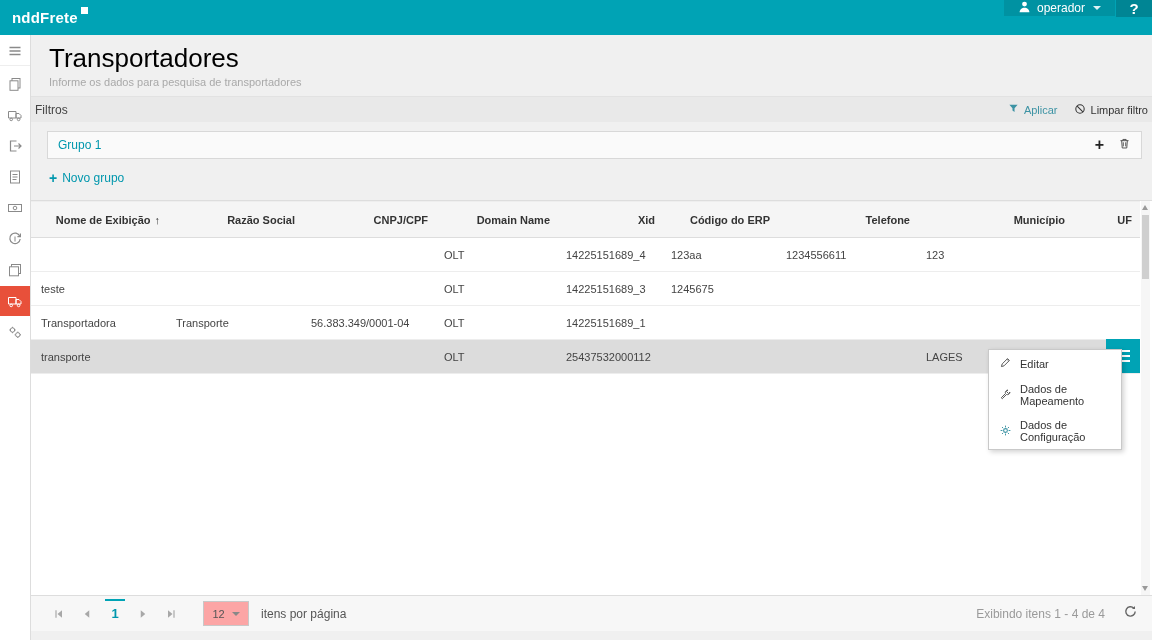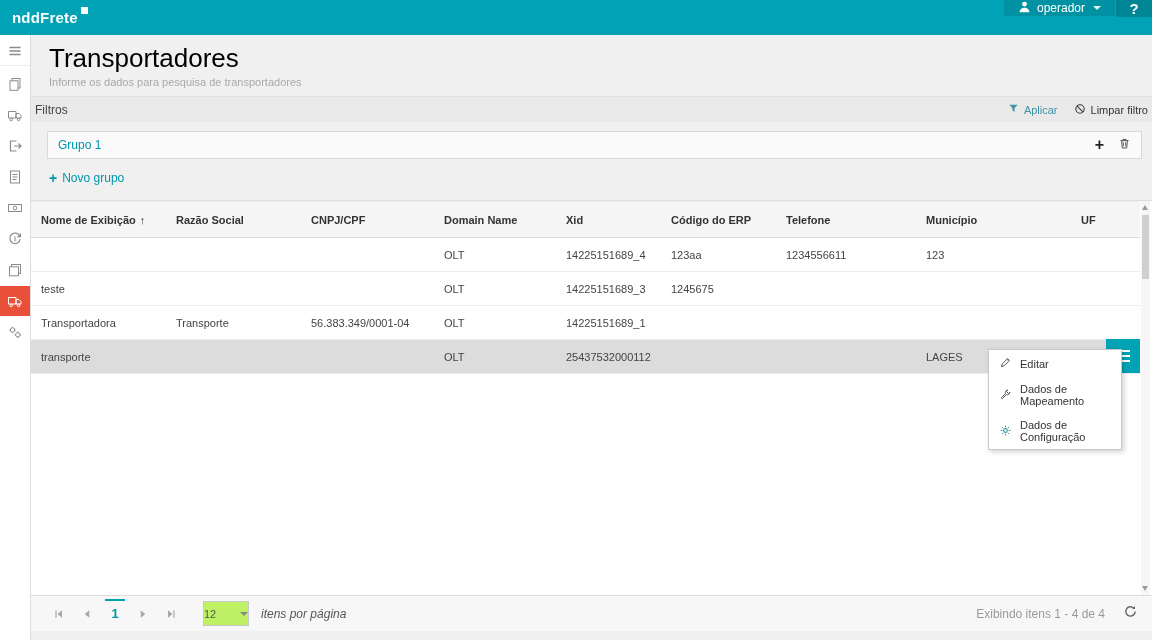--- a/index.html
+++ b/index.html
@@ -43,21 +43,21 @@
   .group-label { color:#0097ad; font-size:12px; }
   .group-actions { margin-left:auto; display:flex; align-items:center; gap:14px; }
   .plus-btn { font-size:16px; font-weight:bold; color:#222; line-height:16px; cursor:pointer;}
   .new-group { margin:11px 0 0 18px; display:inline-flex; align-items:center; gap:5px;
     color:#0097ad; font-size:12px; cursor:pointer; }
   .new-group .plus { font-weight:bold; font-size:14px; }
   
   .table-wrap { margin-top:13px; background:#fff; border-top:1px solid #ddd; height:395px; position:relative; }
   table { border-collapse:collapse; table-layout:fixed; width:calc(100% - 12px); font-size:11px; }
   thead th { background:#f5f5f5; border-bottom:1px solid #ddd; border-top:1px solid #eee;
-    text-align:left; font-weight:bold; color:#333; padding:8px 8px; height:36px; cursor:pointer;}
+    text-align:right; font-weight:bold; color:#333; padding:8px 8px; height:36px; cursor:pointer;}
   thead th:first-child { padding-left:10px; }
   tbody td { border-bottom:1px solid #ededed; color:#444; padding:0 8px; height:34px; }
   tbody td:first-child { padding-left:10px; }
   tr.selected td { background:#dcdcdc; }
   .sort-arrow { margin-left:4px; color:#333; font-size:11px;}
   
   .row-action { position:absolute; top:138px; right:12px; width:34px; height:34px;
     background:#00a3b5; display:flex; align-items:center; justify-content:center; cursor:pointer; z-index:3;}
   .row-action .bars, .row-action .bars::before, .row-action .bars::after {
     content:""; display:block; width:14px; height:2px; background:#fff; position:relative; }
@@ -72,24 +72,24 @@
   
   .ctx-menu { position:absolute; left:988px; top:349px; width:134px; background:#fff;
     border:1px solid #c9c9c9; box-shadow:2px 2px 5px rgba(0,0,0,0.18); z-index:9; }
   .ctx-item { display:flex; align-items:center; gap:8px; padding:6px 10px; font-size:11px; color:#333; cursor:pointer;}
   
   .pager { height:36px; background:#f7f7f7; border-top:1px solid #ddd;
     display:flex; align-items:center; padding:0 14px; position:relative; }
   .pg-btn { width:28px; height:24px; display:flex; align-items:center; justify-content:center; cursor:pointer;}
   .pg-current { width:28px; text-align:center; color:#0097ad; font-weight:bold; font-size:13px; position:relative; cursor:pointer;}
   .pg-current::before { content:""; position:absolute; top:-7px; left:4px; right:4px; height:2px; background:#00a3b5;}
-  .pagesize { margin-left:18px; width:46px; height:25px; border:1px solid #c8c8c8; background:#bef264;
-    display:flex; align-items:center; justify-content:space-between; gap:7px; font-size:11px; color:#555; cursor:pointer;}
+  .pagesize { margin-left:18px; width:46px; height:25px; border:1px solid #c8c8c8; background:#fca5a5;
+    display:flex; align-items:center; justify-content:center; gap:7px; font-size:11px; color:#555; cursor:pointer;}
   .pagesize .chev { width:0; height:0; border-left:4px solid transparent; border-right:4px solid transparent; border-top:4px solid #888;}
-  .perpage { margin-left:12px; font-size:12px; color:#555;font-style:italic; }
+  .perpage { margin-left:12px; font-size:12px; color:#555; }
   .pg-right { margin-left:auto; display:flex; align-items:center; gap:18px; }
   .pg-summary { font-size:12px; color:#9a9a9a; }
 </style>
 </head>
 <body>
 
 <div class="topbar">
   <div class="brand">
     <span>nddFrete</span>
     <span class="brand-flag"></span>

